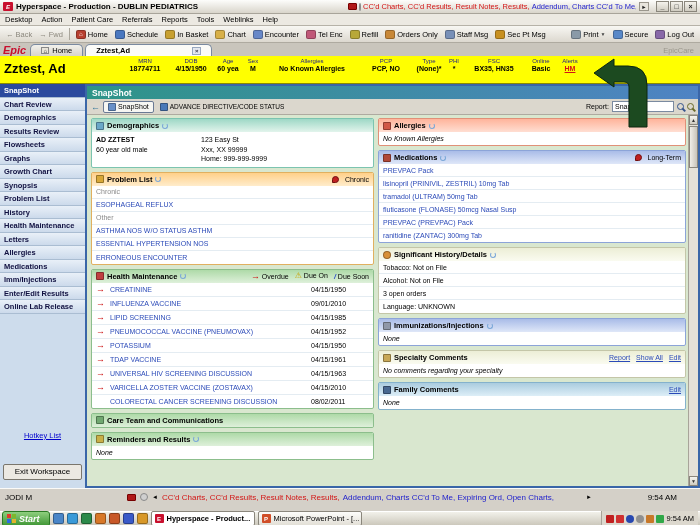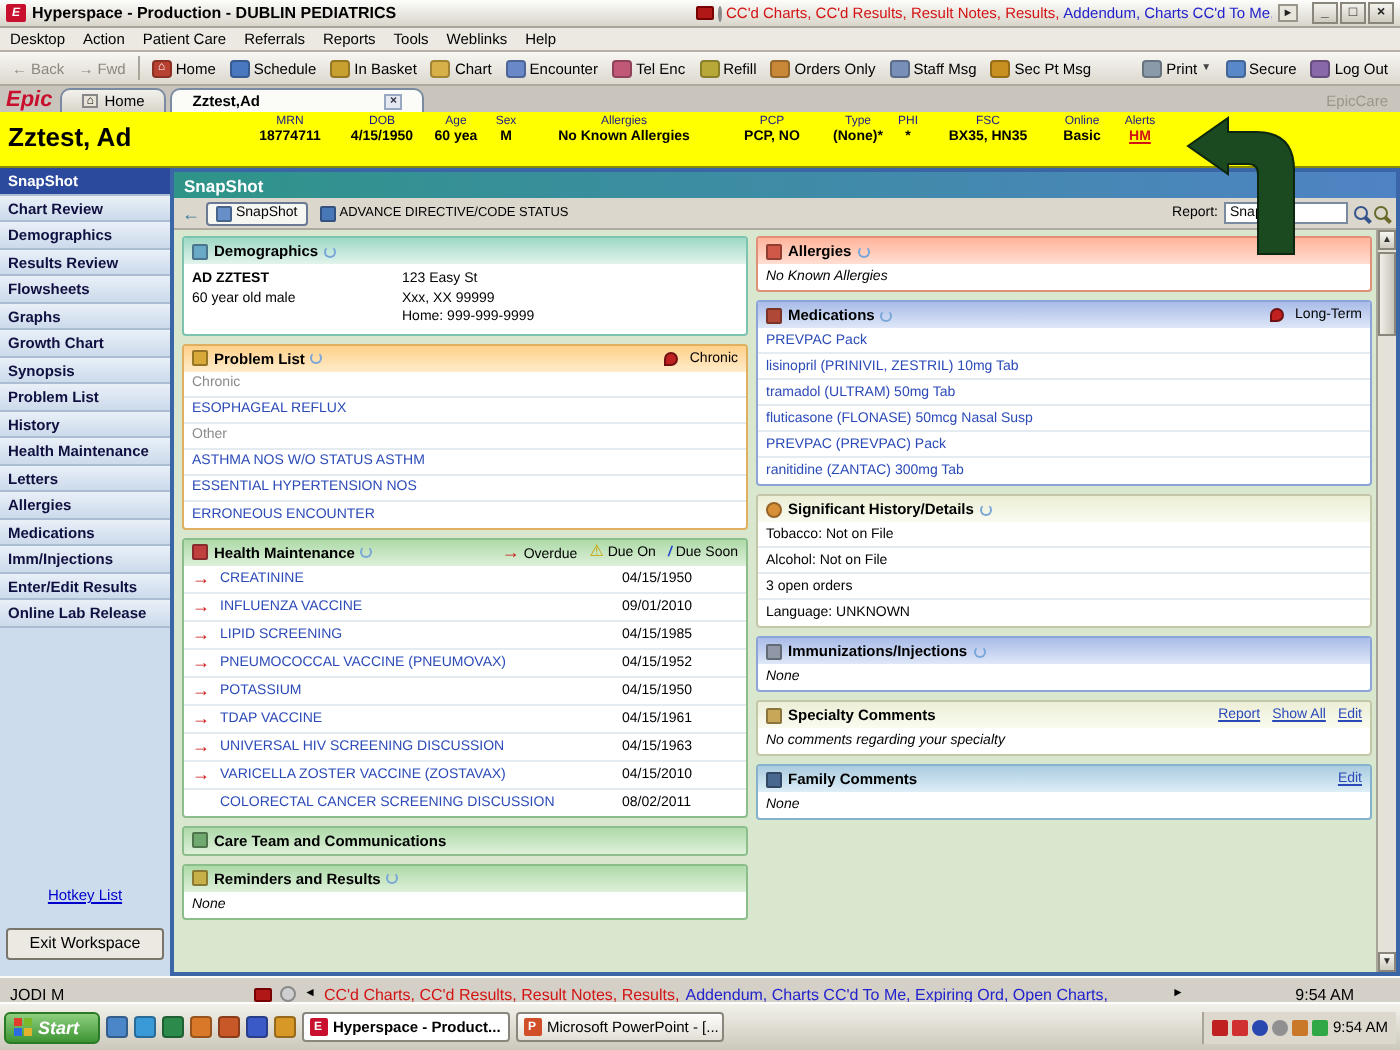--- a/index.html
+++ b/index.html
@@ -59,21 +59,21 @@
   .bfield { text-align:center; }
   .bfield .lbl { font-size:6px; color:#1a1a8c; display:block; }
   .bfield .val { font-size:7px; font-weight:bold; display:block; margin-top:1px; white-space:nowrap; }
   .alert-val { color:#d21414 !important; text-decoration:underline; }
   
   .workspace { position:absolute; top:84px; left:0; right:0; bottom:37px; display:flex; }
   .sidebar { width:85px; background:#cddcec; display:flex; flex-direction:column; position:relative; }
   .side-item { height:13.5px; line-height:13.5px; padding-left:4px; font-size:7.5px; color:#101040;
     background:linear-gradient(#e9f0f8,#ccdaeb); border-bottom:1px solid #aabdd2; white-space:nowrap;font-weight:bold; }
   .side-item.active { background:#2b4a9e; color:#fff; font-weight:bold; }
-  .hotkey-link { position:absolute; bottom:36px; width:100%; text-align:center; color:#0000cc;
+  .hotkey-link { position:absolute; bottom:48px; width:100%; text-align:center; color:#0000cc;
     text-decoration:underline; font-size:7.5px; }
   .exit-btn { position:absolute; bottom:8px; left:3px; right:3px; height:16px; background:#ece9e2;
     border:1px solid #7a766c; border-radius:2px; font-size:8px; text-align:center; line-height:14px; }
   
   .main-panel { flex:1; display:flex; flex-direction:column; border:2px solid #3a66a8; background:#d9e7cf; overflow:hidden; }
   .panel-header { height:13px; flex:0 0 13px; background:linear-gradient(90deg,#2e9488,#4f83c4);
     color:#fff; font-weight:bold; font-size:8.5px; display:flex; align-items:center; padding-left:5px; }
   .panel-toolbar { height:16px; flex:0 0 16px; background:#dbd7cd; border-bottom:1px solid #aeaaa0;
     display:flex; align-items:center; gap:3px; padding:0 4px; font-size:7px; }
   .pt-back { color:#3a7a9c; font-size:9px; font-weight:bold; }
@@ -132,21 +132,21 @@
     text-align:center; line-height:9px; color:#333; }
   .sb-thumb { height:42px; margin:1px 0; background:linear-gradient(90deg,#f0eee8,#c8c4ba); border:1px solid #8a867c; }
   .sb-space { flex:1; }
   
   .statusbar { position:absolute; left:0; right:0; bottom:20px; height:17px; background:#d4d0c8;
     border-top:1px solid #fbfaf7; display:flex; align-items:center; gap:4px; padding:0 5px; font-size:8px; }
   .sb-user { width:118px; }
   .sb-ticker { display:flex; align-items:center; gap:3px; white-space:nowrap; overflow:hidden; width:420px; }
   .sb-time { margin-left:auto; padding-right:18px; }
   
-  .taskbar { position:absolute; left:0; right:0; bottom:0; height:24px; background:linear-gradient(#f2f1ea,#ccc8bc);
+  .taskbar { position:absolute; left:0; right:0; bottom:0; height:14px; background:linear-gradient(#f2f1ea,#ccc8bc);
     border-top:1px solid #fff; display:flex; align-items:center; gap:3px; padding:0 2px; }
   .start-btn { height:16px; display:flex; align-items:center; gap:3px; padding:0 9px 0 4px;
     background:linear-gradient(#8ecf7e,#3d9433); border:1px solid #2a7a24; border-radius:3px;
     color:#fff; font-weight:bold; font-style:italic; font-size:9px; }
   .flag { width:9px; height:9px; display:grid; grid-template-columns:4px 4px; grid-template-rows:4px 4px; gap:1px; }
   .flag i { display:block; }
   .ql-ico { width:11px; height:11px; border-radius:2px; border:1px solid rgba(0,0,0,.3); }
   .task-btn { height:15px; width:104px; display:flex; align-items:center; gap:3px; padding:0 3px;
     background:linear-gradient(#fdfdfb,#e2dfd6); border:1px solid #8a867c; border-radius:2px; font-size:7.5px;
     white-space:nowrap; overflow:hidden; }

